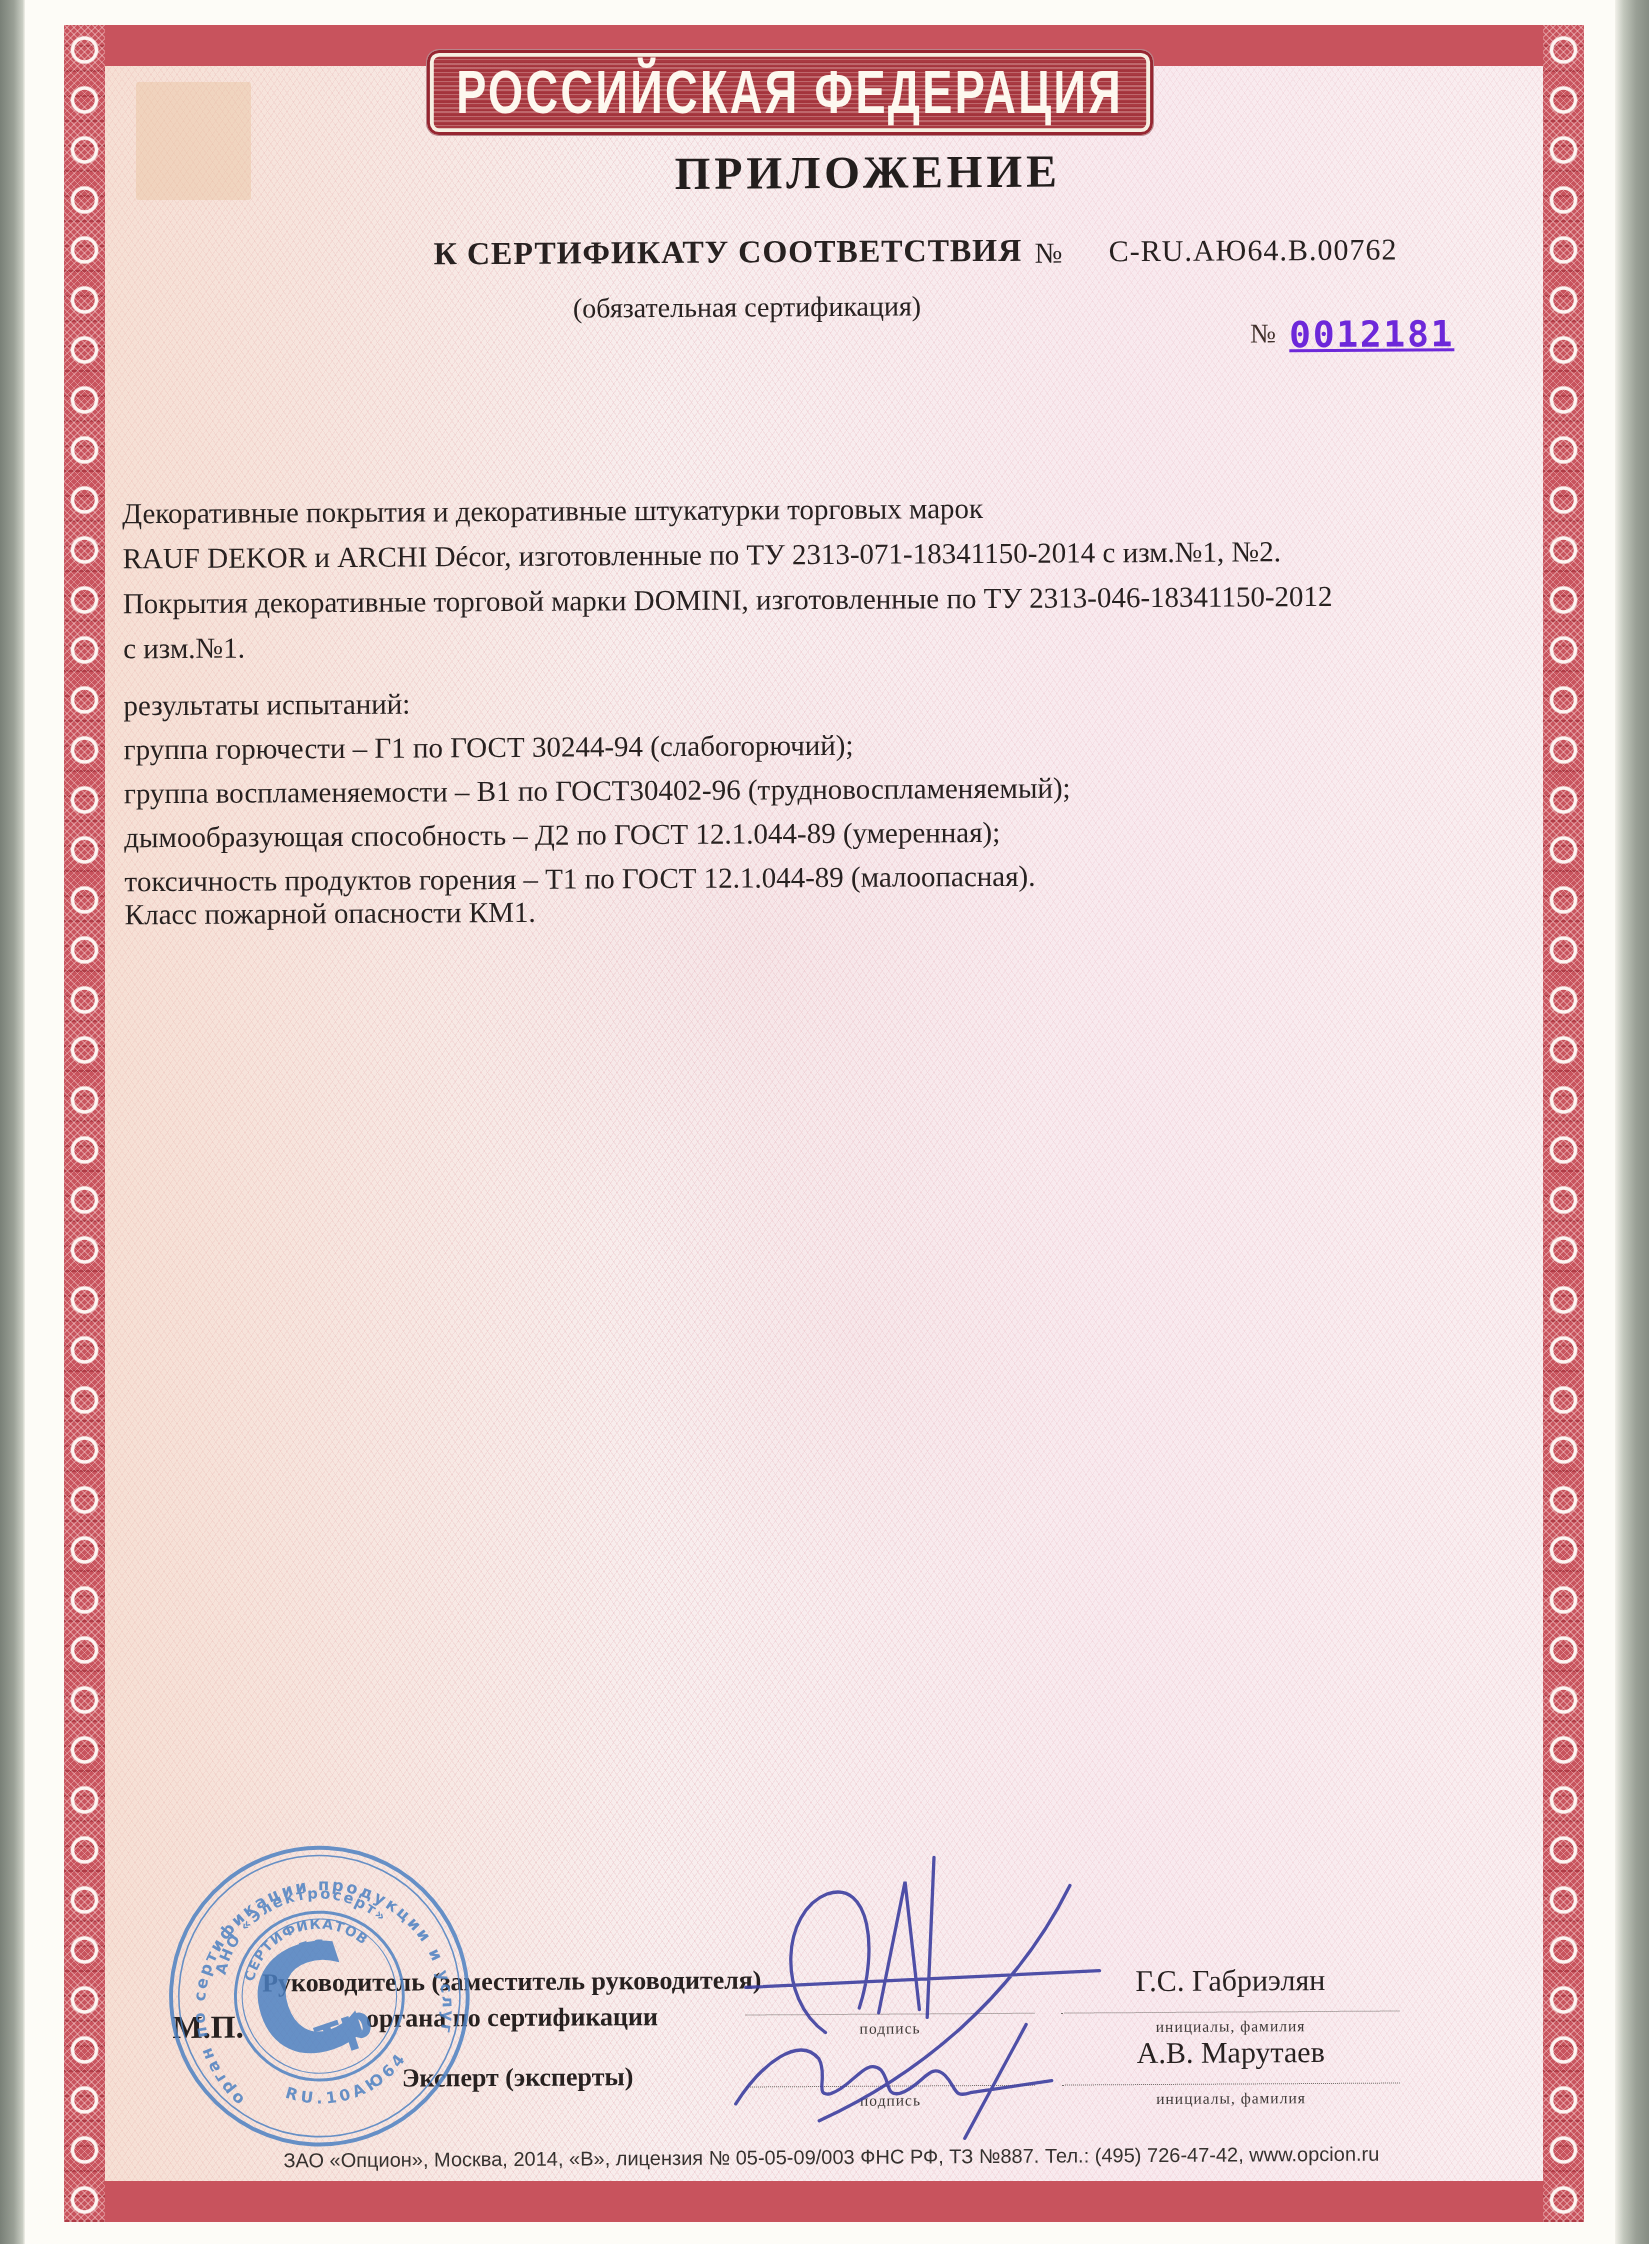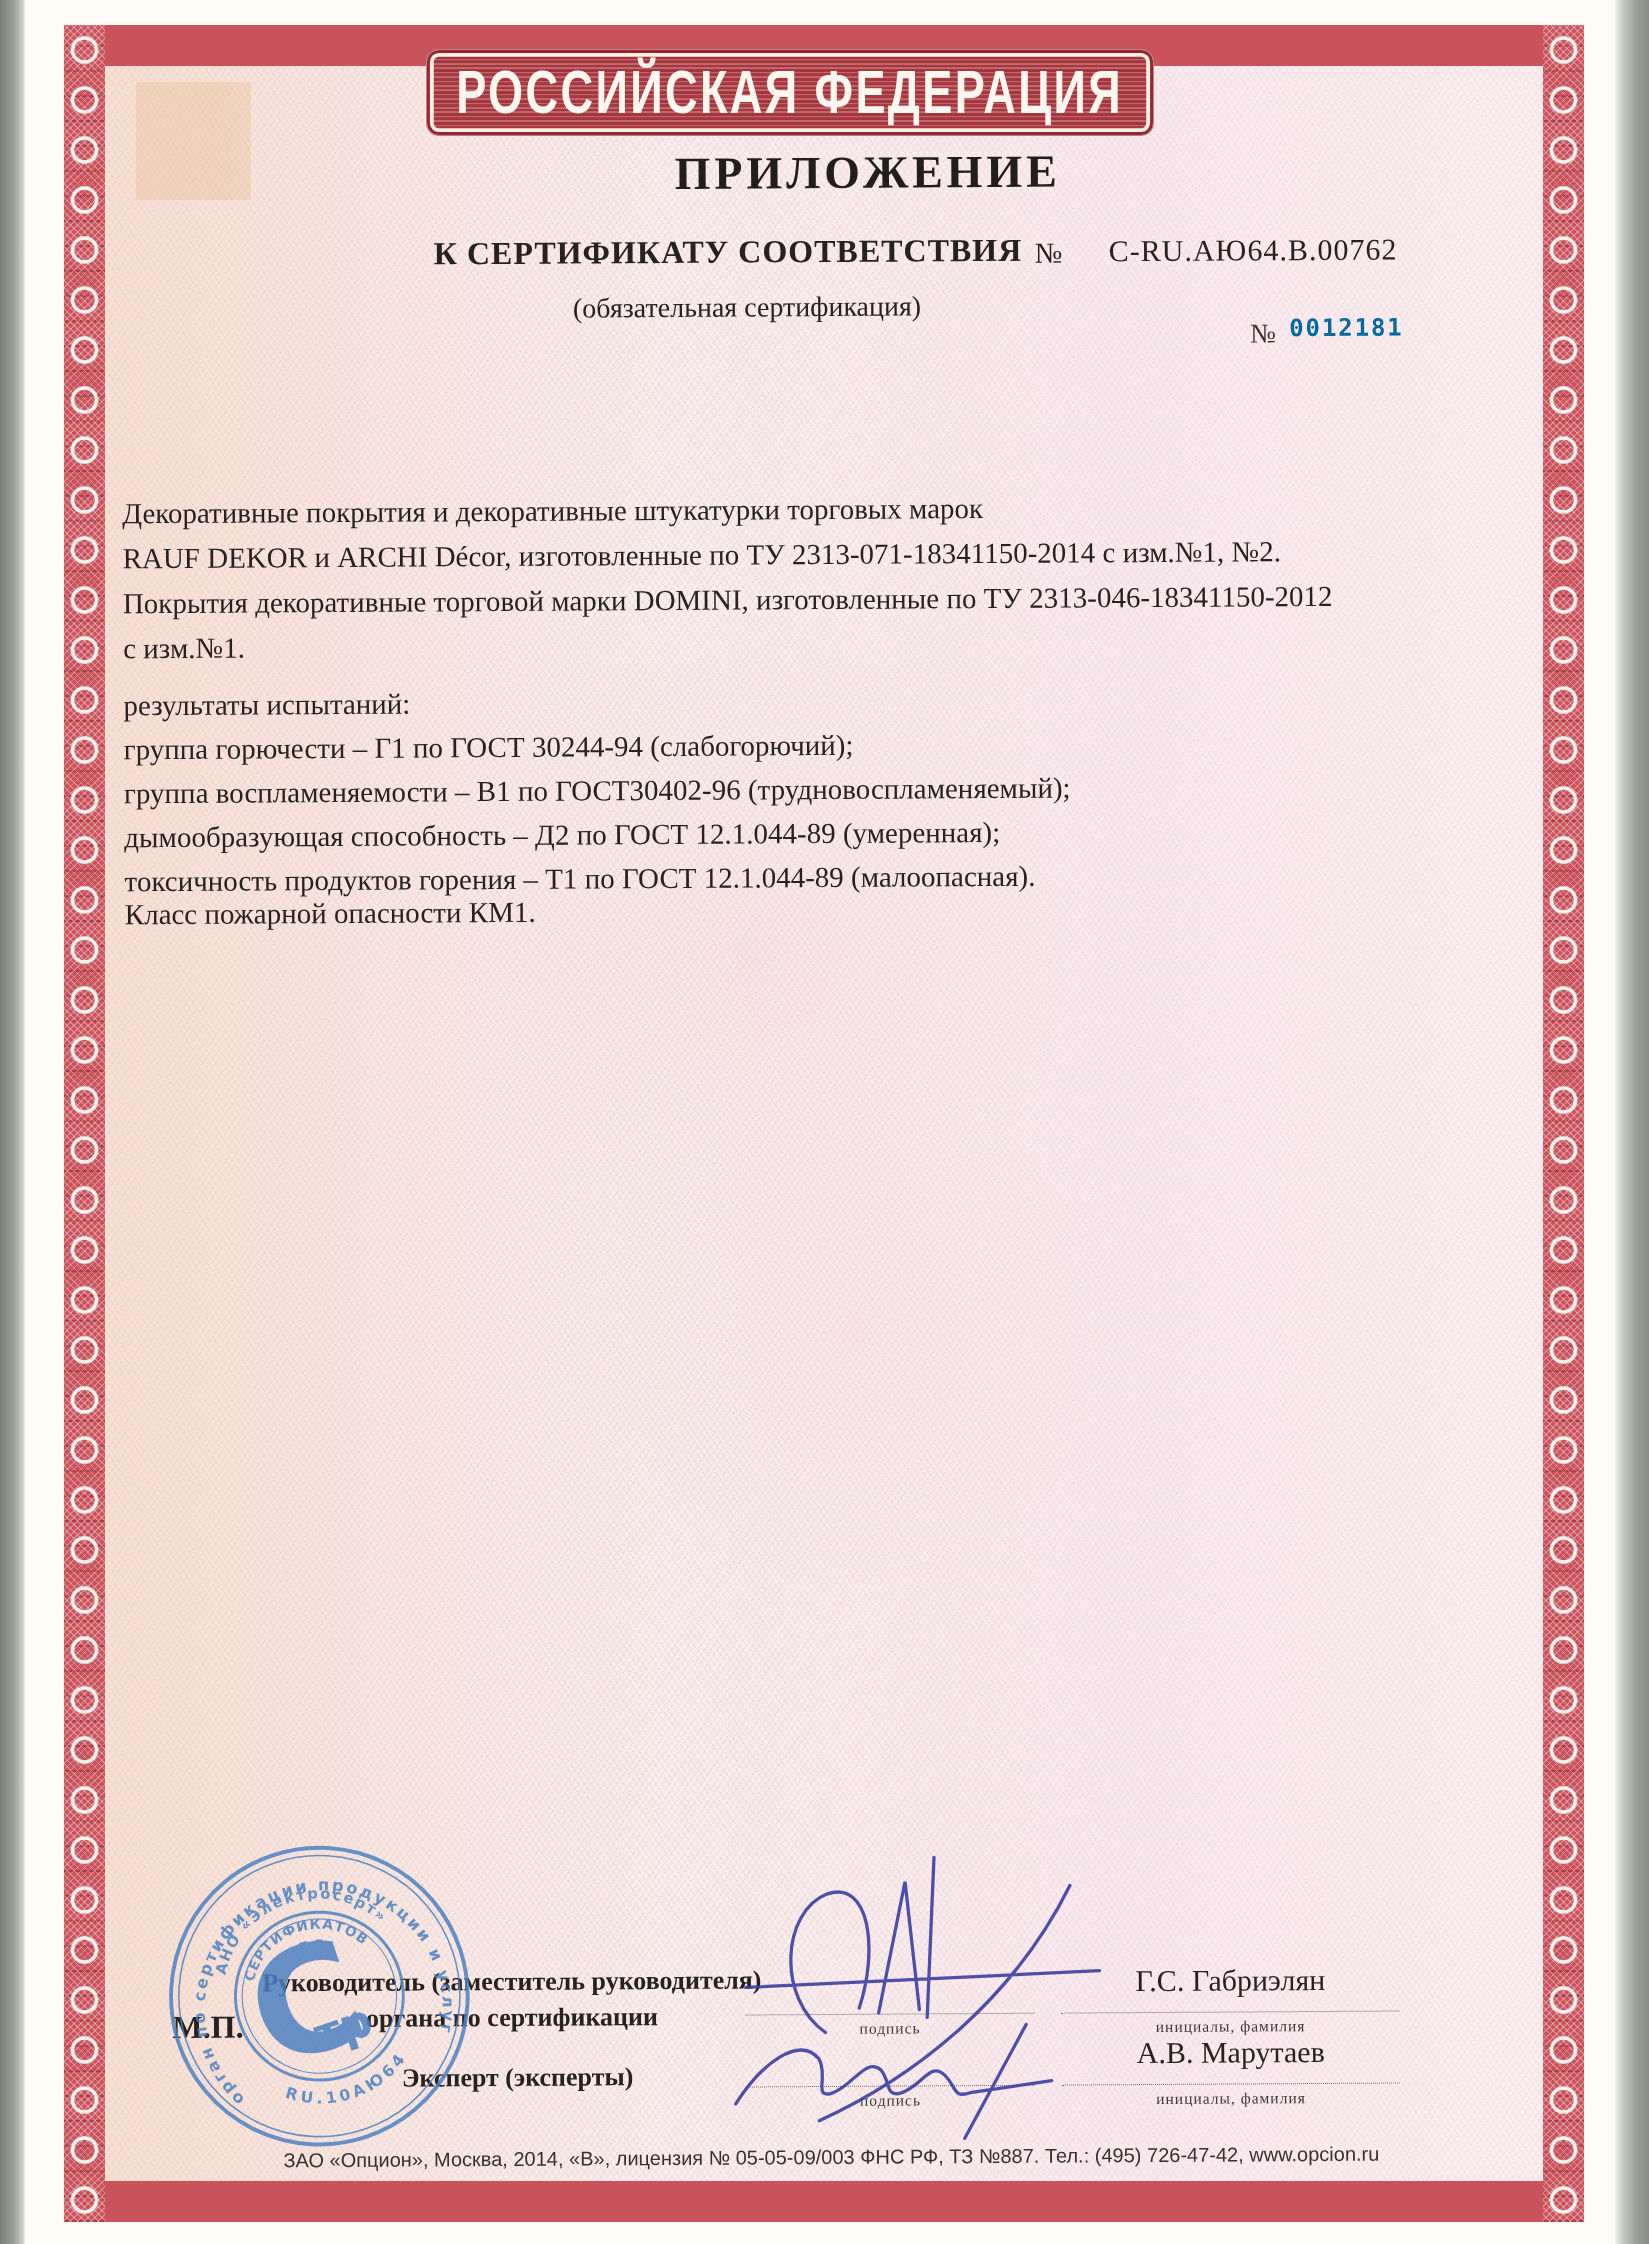--- a/index.html
+++ b/index.html
@@ -62,21 +62,21 @@
   .content { position:absolute; left:0; top:0; width:1650px; height:2244px;
     transform:rotate(-0.35deg); transform-origin:825px 1116px; }
   .abs { position:absolute; }
 
   .t-title   { left:621px; top:146px; width:505px; text-align:center; font-size:46px; font-weight:bold; letter-spacing:3.9px; color:#231e1d; }
   .t-sub     { left:439px; top:233px; font-size:32px; font-weight:bold; letter-spacing:1px; }
   .t-no1     { left:1040px; top:238px; font-size:29px; }
   .t-certno  { left:1114px; top:236px; font-size:30px; letter-spacing:1px; }
   .t-type    { left:553px; top:291px; width:398px; text-align:center; font-size:28px; }
   .t-formno-sign { left:1255px; top:321px; font-size:27px; color:#40302b; }
-  .t-formno  { left:1294px; top:317px; font-size:24px; font-family:"DejaVu Sans Mono",monospace; font-weight:bold; color:#0369a1; letter-spacing:1.9px; }
+  .t-formno  { left:1294px; top:317px; font-size:36px; font-family:"DejaVu Sans Mono",monospace; font-weight:bold; color:#6d28d9; letter-spacing:1.9px;text-decoration:underline; }
 
   .t-para    { left:126px; top:487px; width:1390px; font-size:29px; line-height:45px; white-space:pre-line; }
   .t-results { left:126px; top:679px; width:1390px; font-size:29px; line-height:44px; white-space:pre-line; }
   .t-class   { left:126px; top:894px; font-size:29px; }
 
   .t-mp        { left:167px; top:2005px; font-size:32px; font-weight:bold; }
   .t-head-role { left:254px; top:1962px; width:505px; text-align:center; font-size:26px; font-weight:bold; line-height:36px; white-space:pre-line; }
   .t-expert-role { left:396px; top:2061px; font-size:26px; font-weight:bold; }
 
   .sig-line { border-bottom:1.9px dotted #6f6a66; height:0; }

